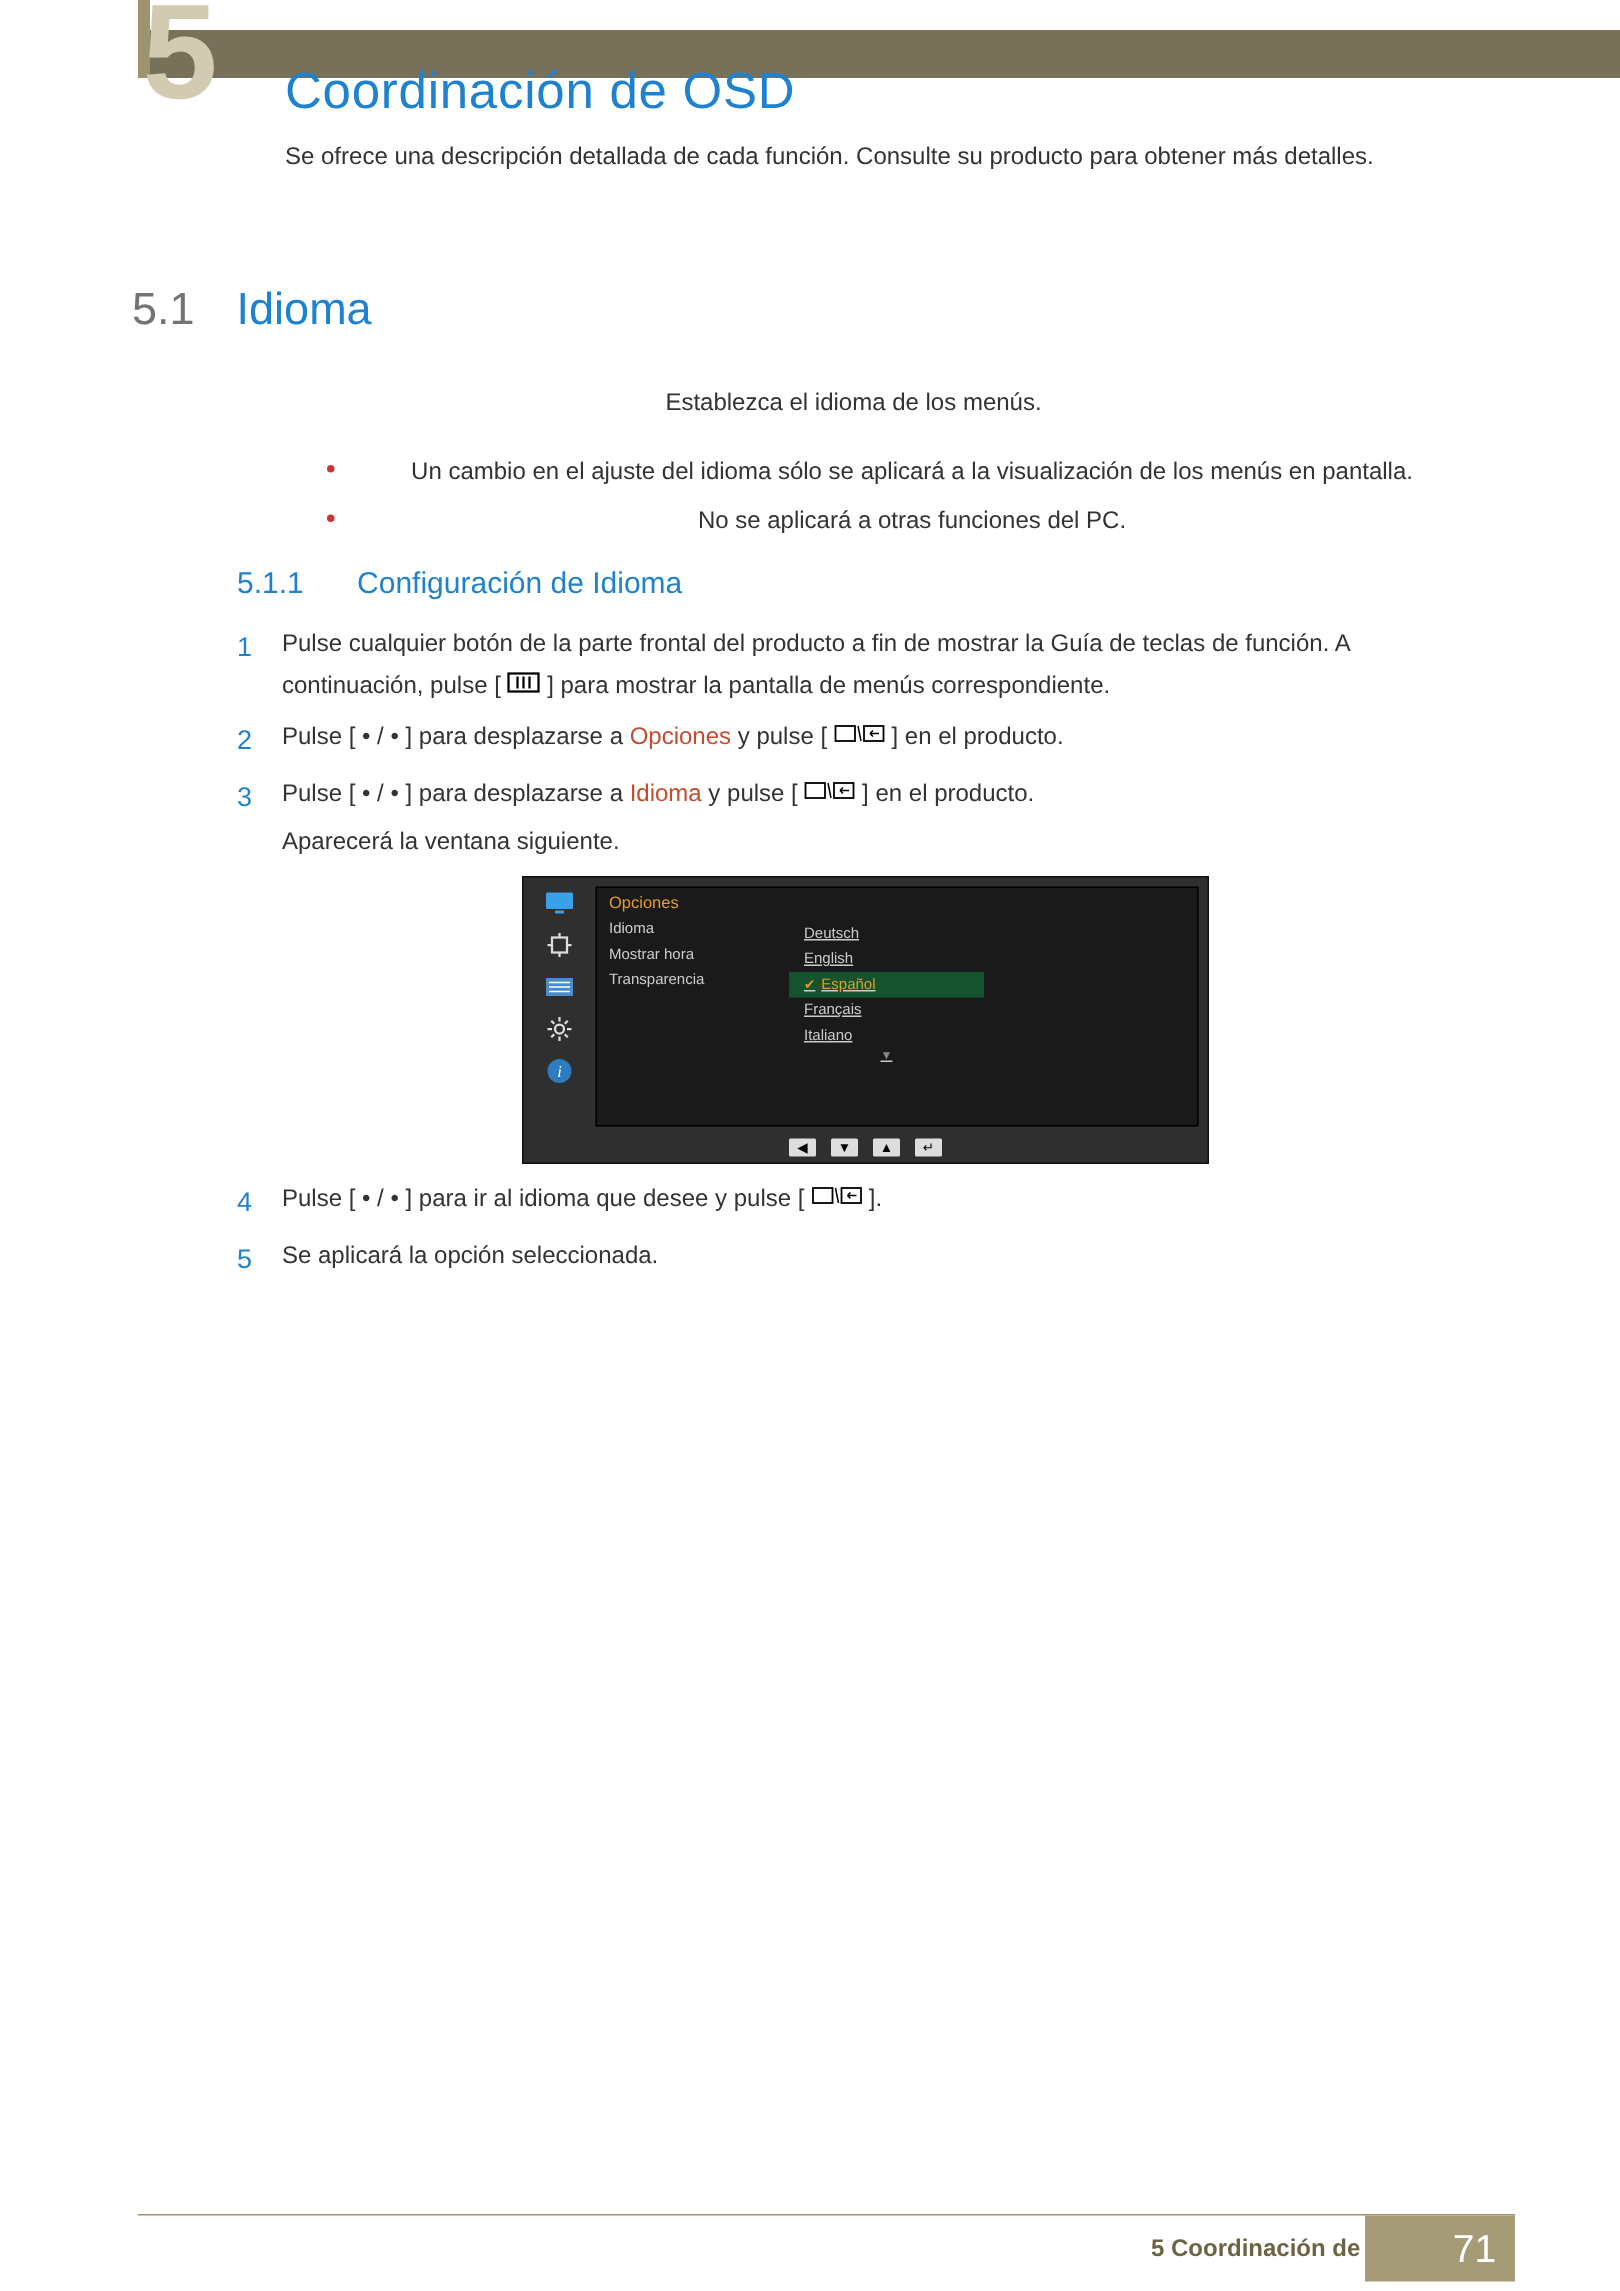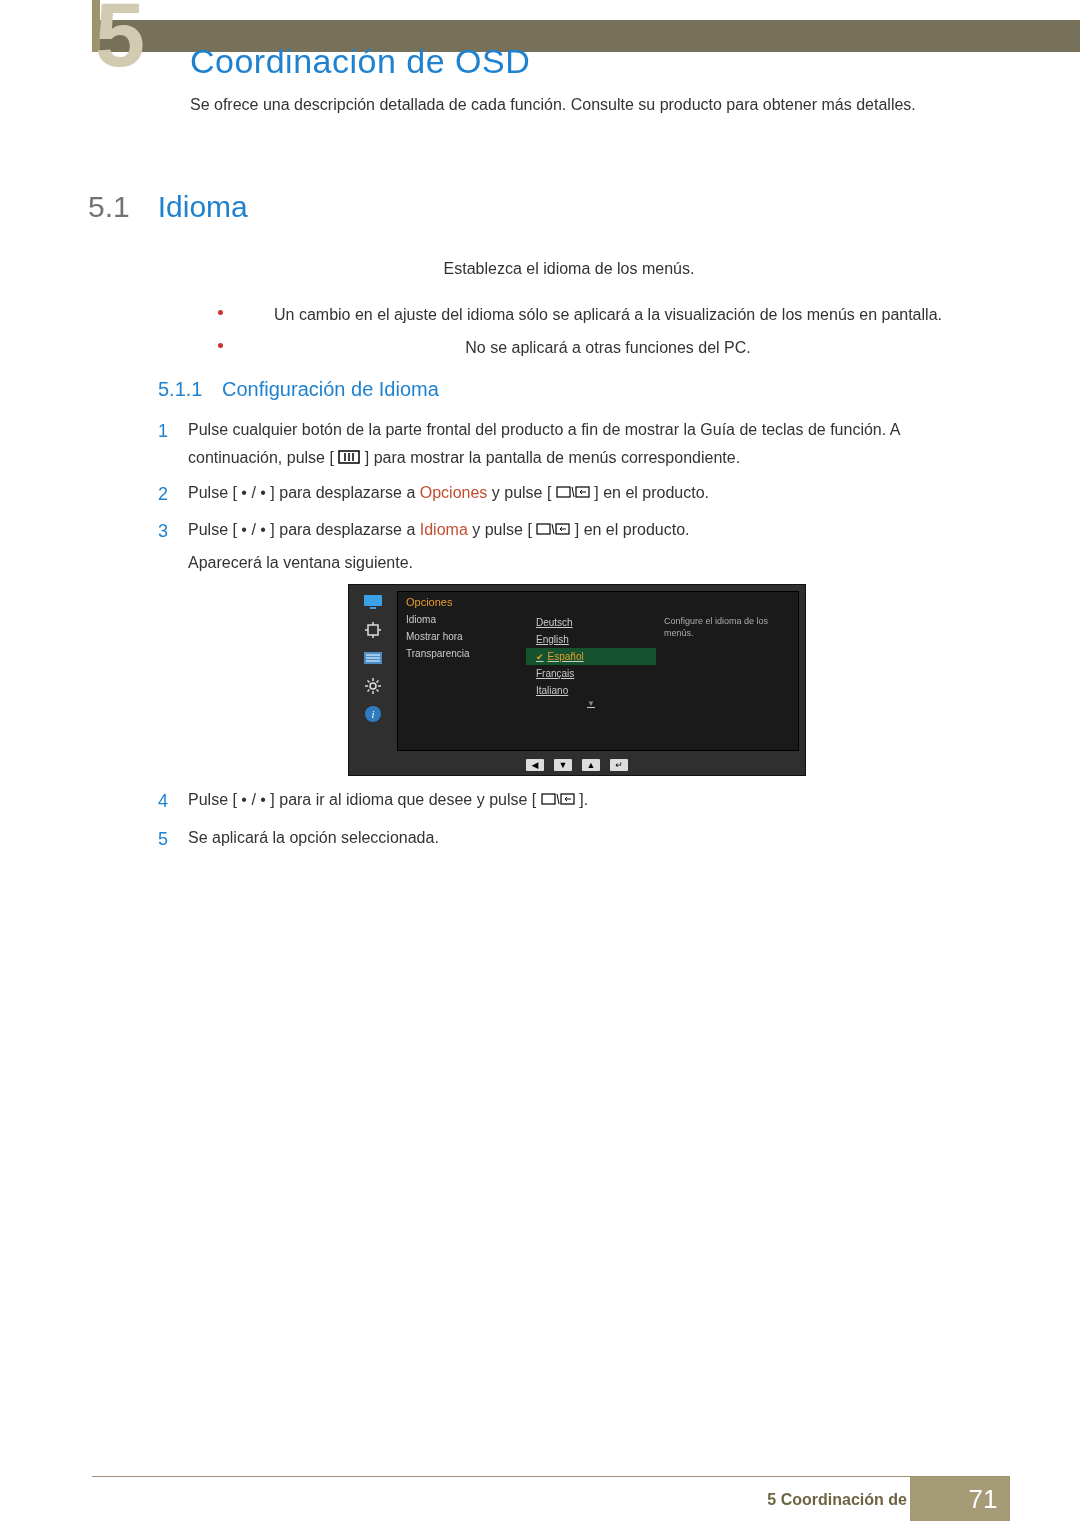--- a/index.html
+++ b/index.html
@@ -106,21 +106,21 @@
     background: #c33;
     border-radius: 50%;
   }
   .subsection-row {
     position: absolute;
     left: 158px;
     top: 378px;
     color: #1e82d0;
     font-size: 20px;
   }
-  .subsection-num { margin-right: 14px; }
+  .subsection-num { margin-right: 30px; }
   .steps {
     position: absolute;
     left: 158px;
     top: 416px;
     right: 100px;
     font-size: 16px;
     color: #333;
   }
   .step {
     display: flex;
@@ -423,21 +423,20 @@
           <div>Transparencia</div>
         </div>
         <div class="osd-col2">
           <div class="lang-item">Deutsch</div>
           <div class="lang-item">English</div>
           <div class="lang-item lang-selected">Español</div>
           <div class="lang-item">Français</div>
           <div class="lang-item">Italiano</div>
           <div class="lang-more">▼</div>
         </div>
-        <div class="osd-col3">Configure el idioma de los menús.</div>
       </div>
     </div>
 
     <div class="osd-controls">
       <div class="osd-btn">◀</div>
       <div class="osd-btn">▼</div>
       <div class="osd-btn">▲</div>
       <div class="osd-btn">↵</div>
     </div>
   </div>

